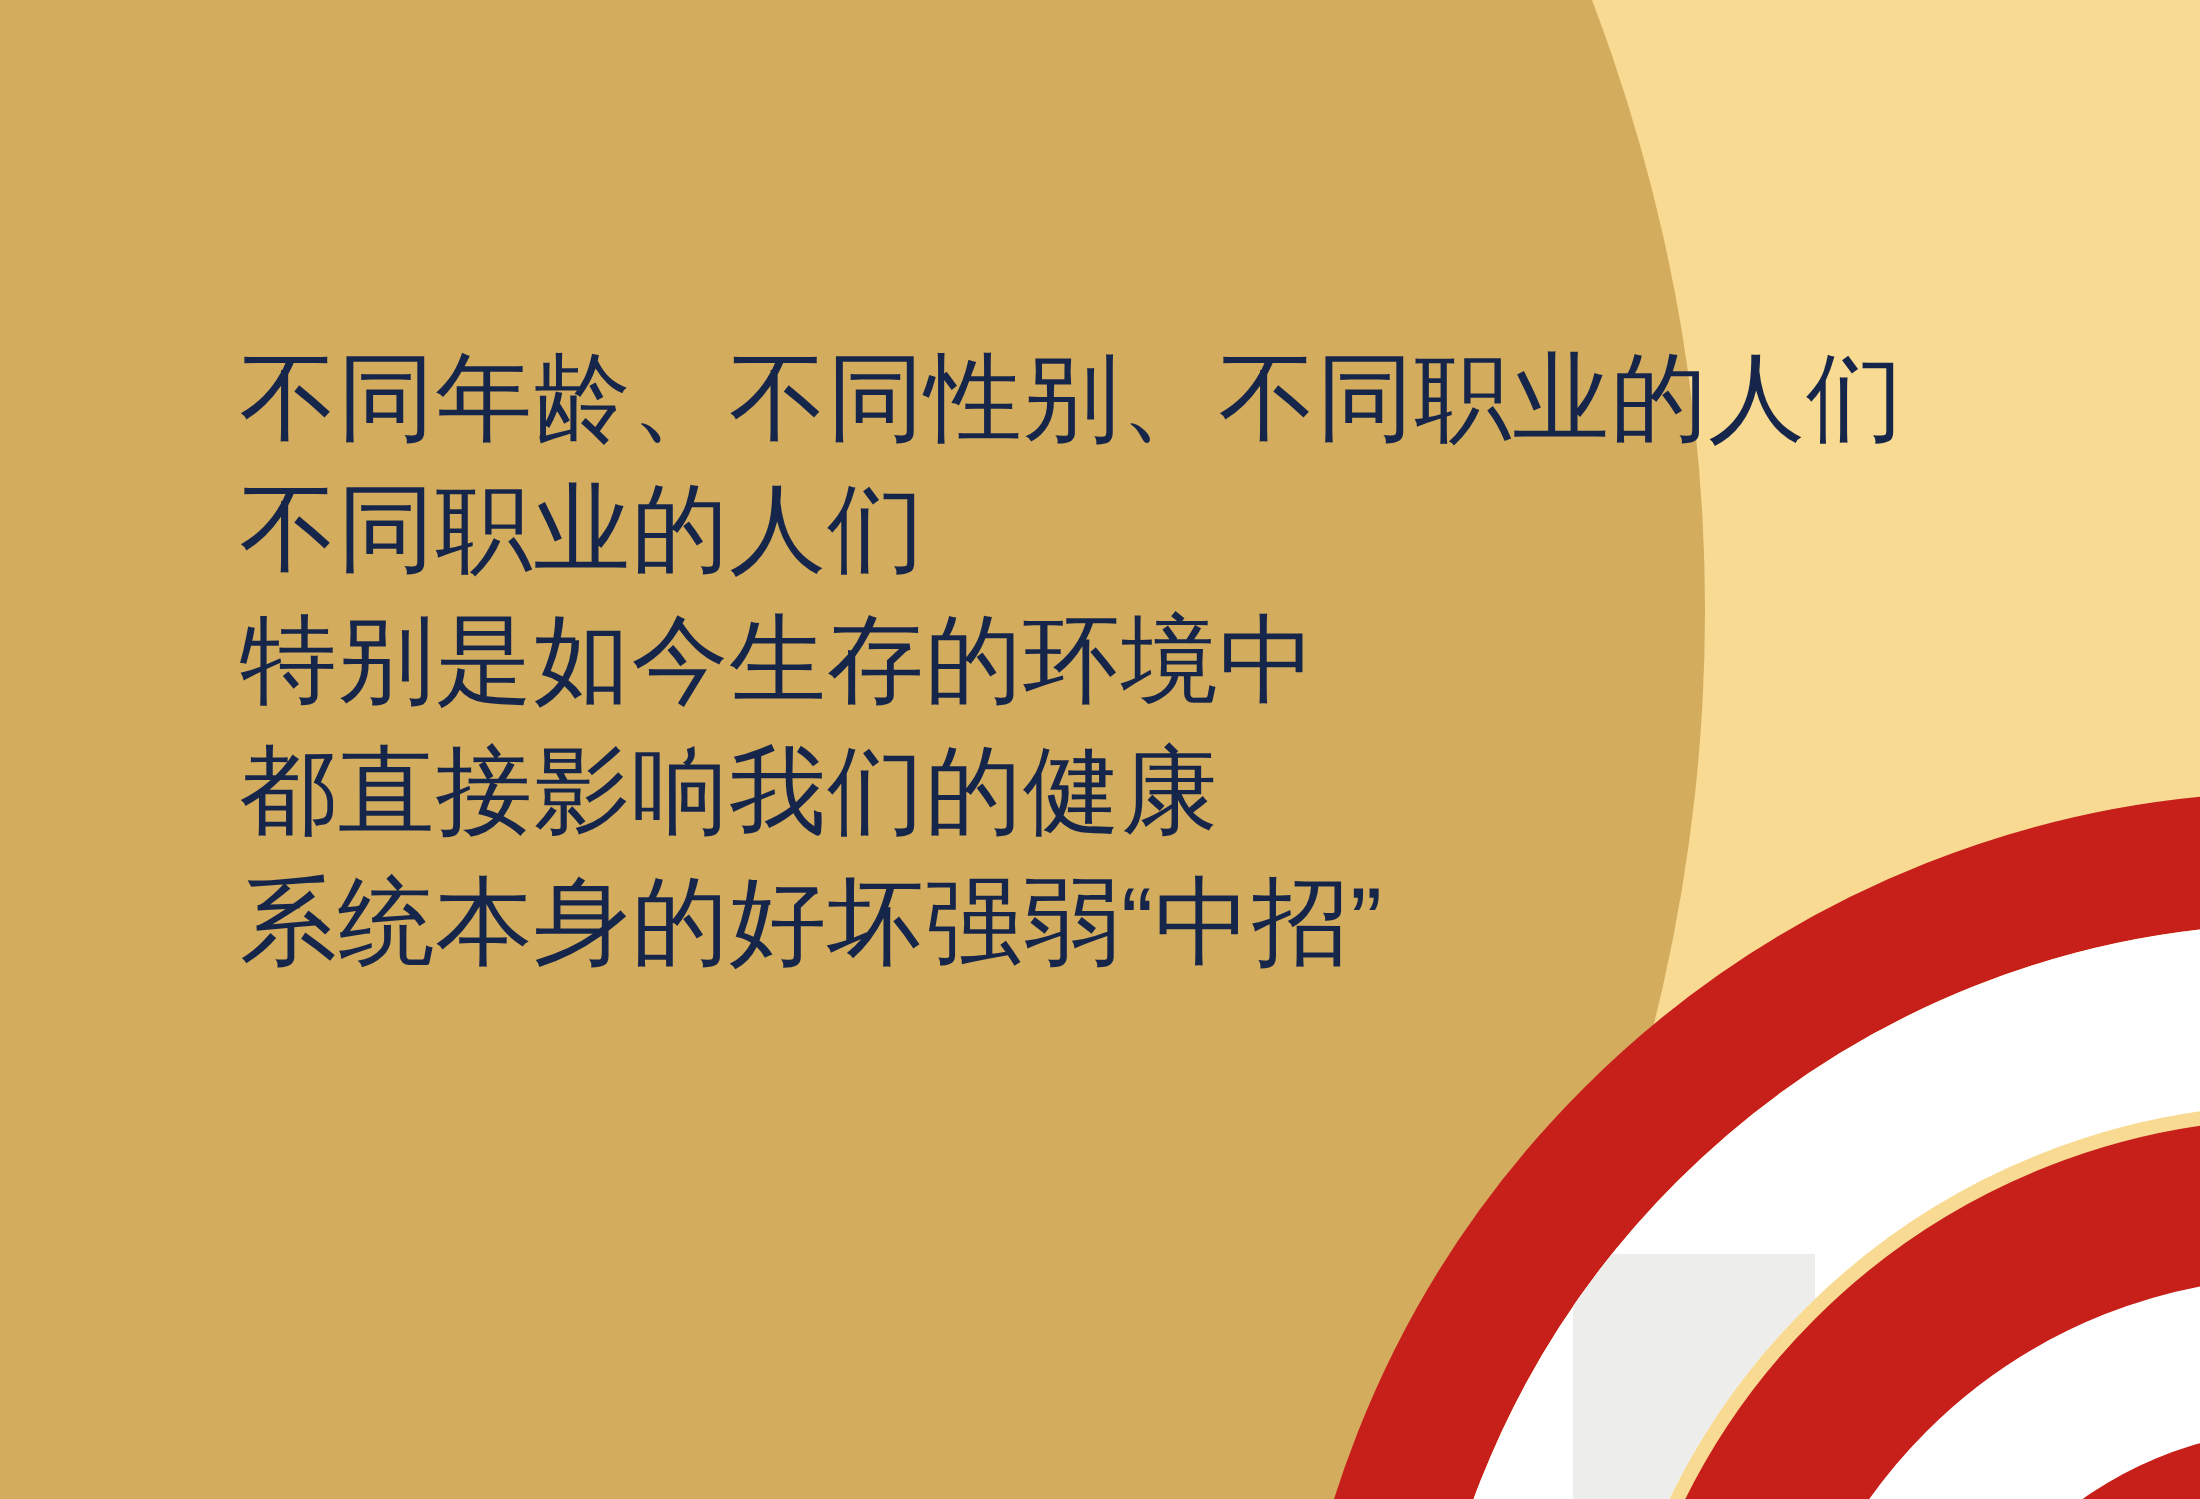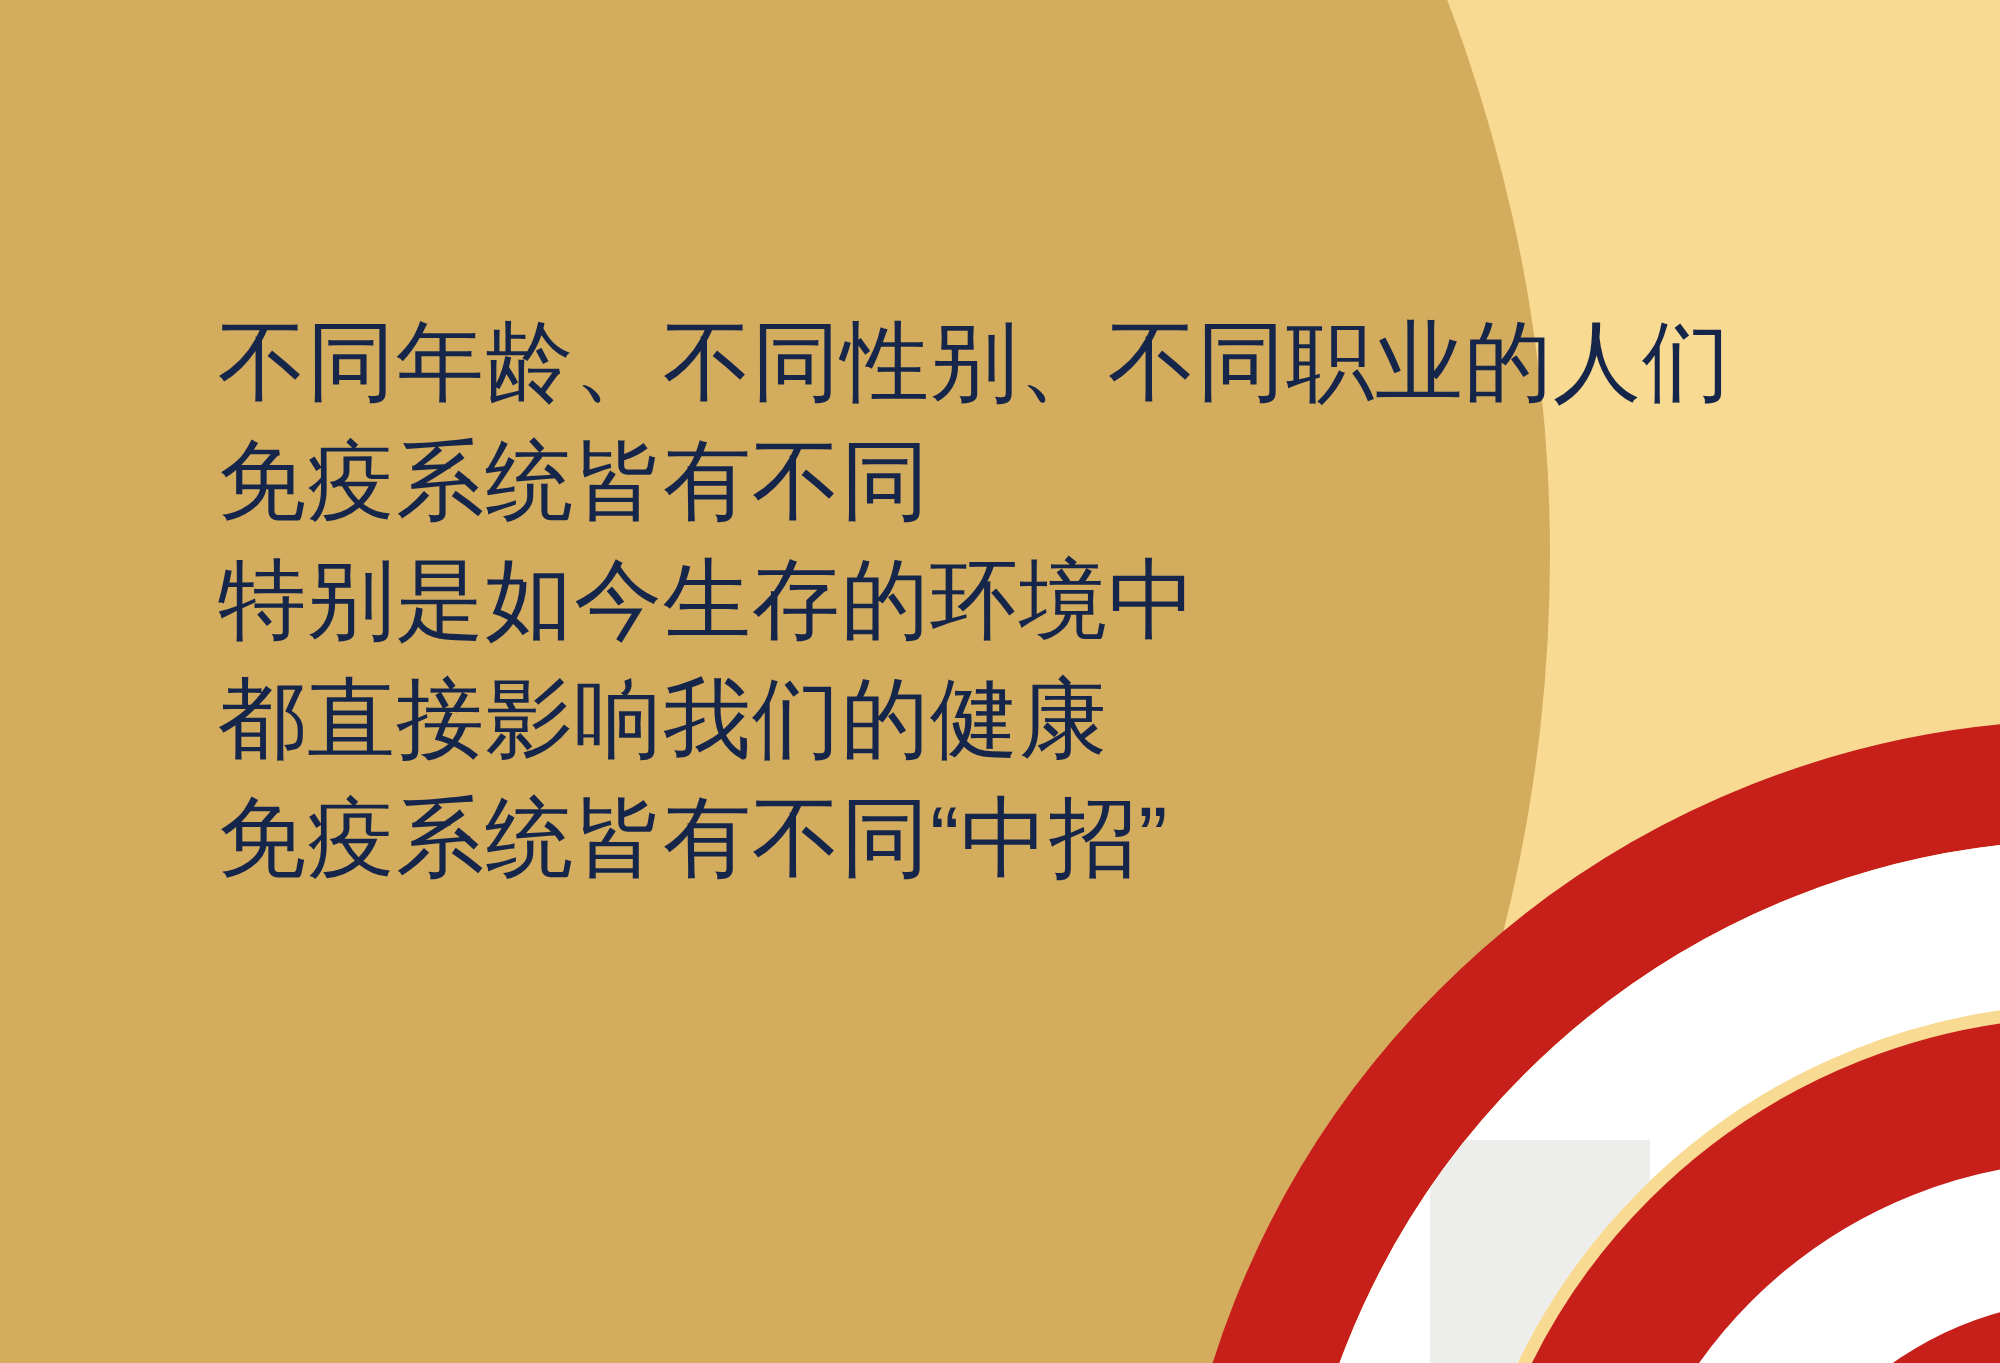--- a/index.html
+++ b/index.html
@@ -89,19 +89,19 @@
       <circle cx="2090" cy="1640" r="548" fill="none" stroke="#C7201B" stroke-width="150"></circle>
 
       <circle cx="2090" cy="1640" r="404" fill="none" stroke="#FFFFFF" stroke-width="150"></circle>
 
       <circle cx="2090" cy="1640" r="340" fill="#C7201B"></circle>
     </g>
   </svg>
 
   <div class="text-block">
     <div class="line">不同年龄、不同性别、不同职业的人们</div>
-    <div class="line">免疫系统皆有不同</div>
+    <div class="line">不同职业的人们</div>
     <div class="line">特别是如今生存的环境中</div>
     <div class="line">都直接影响我们的健康</div>
-    <div class="line">免疫系统皆有不同“中招”</div>
+    <div class="line">系统本身的好坏强弱“中招”</div>
   </div>
 
 </div>
 
 </body></html>

